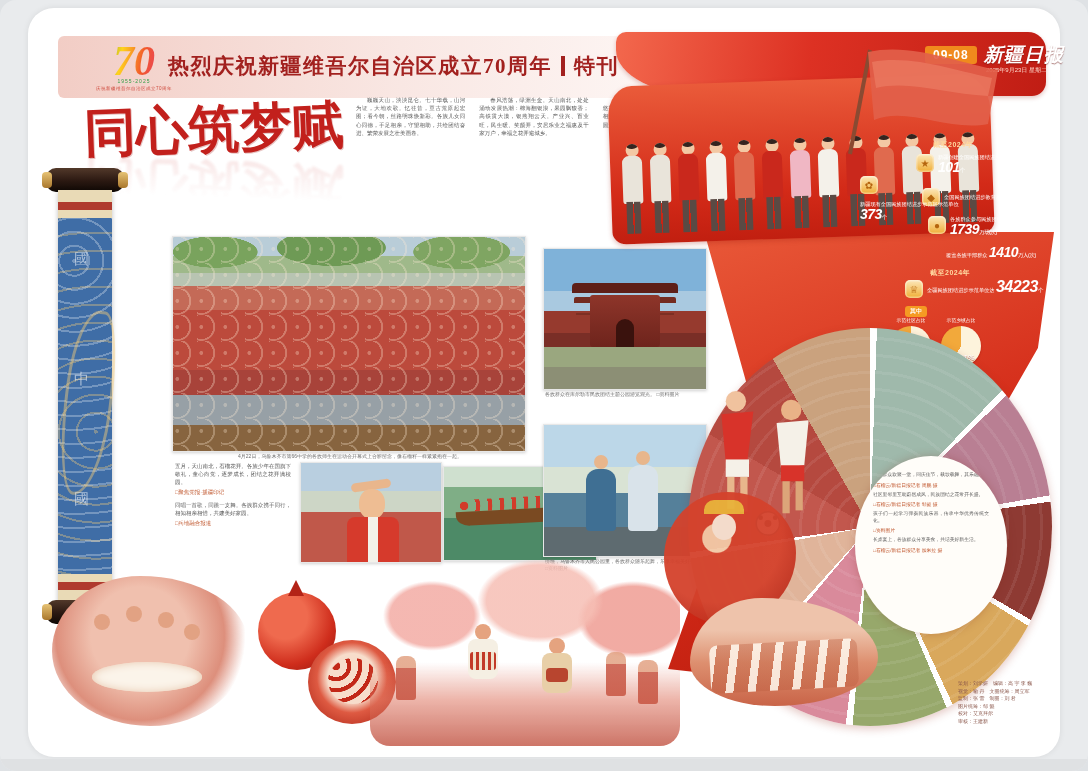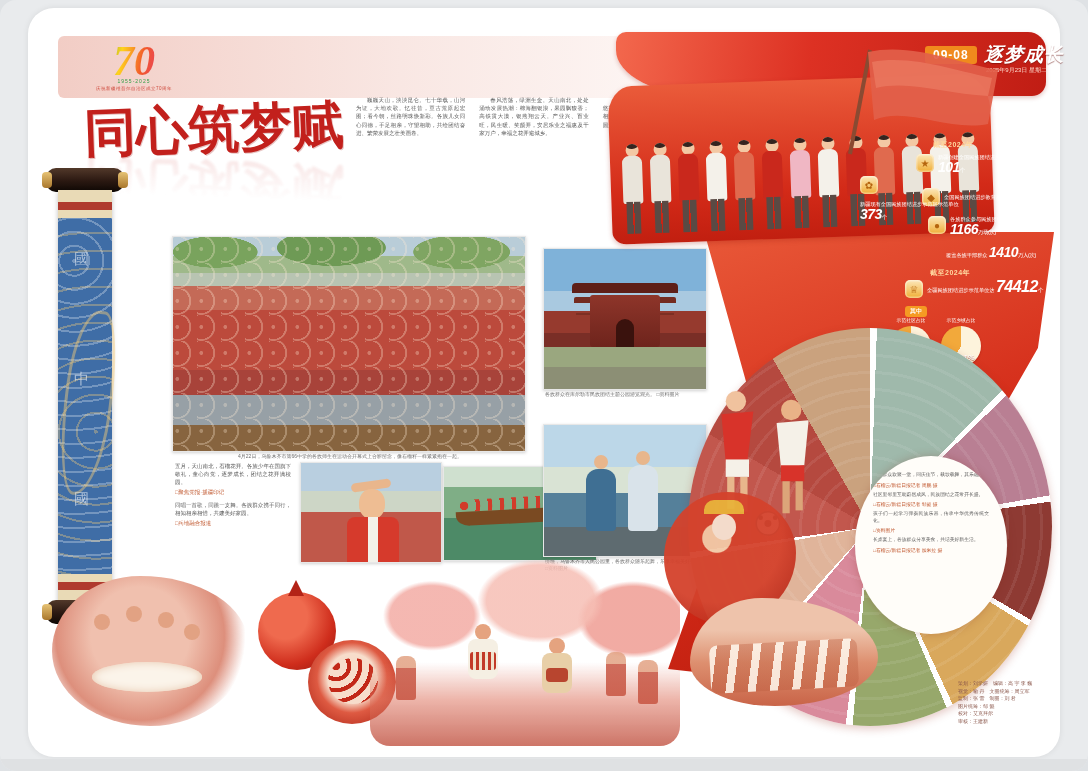--- a/index.html
+++ b/index.html
@@ -158,22 +158,27 @@
 <div id="stage">
   <div id="page" class="abs"></div>
 
   <div id="header-band" class="abs"></div>
   <div id="red-banner" class="abs"></div>
   <div id="logo70" class="abs">
     <div class="n">70</div>
     <div class="y">1955-2025</div>
     <div class="c">庆祝新疆维吾尔自治区成立70周年</div>
   </div>
+  <div id="head-title" class="abs">
+    <span>热烈庆祝新疆维吾尔自治区成立70周年</span>
+    <span class="bar"></span>
+    <span>特刊</span>
+  </div>
   <div id="edition-badge" class="abs">09-08</div>
-  <div id="masthead" class="abs">逐梦成长</div>
+  <div id="masthead" class="abs">新疆日报</div>
   <div id="dateline" class="abs">2025年9月23日 星期二</div>
 
   <div id="calli" class="abs">同心筑梦赋</div>
   <div id="calli-reflect" class="abs">同心筑梦赋</div>
 
   <div id="scroll" class="abs">
     <div class="roller" id="roller-top"></div>
     <div id="scroll-body">
       <div class="pat"></div>
       <div class="dragon"></div>
@@ -347,21 +352,21 @@
     <div class="stat-icon">◆</div>
     <div class="stat-text">
       <span>全国民族团结进步教育基地</span>
       <span class="stat-num"><span>14</span><span class="unit">个</span></span>
     </div>
   </div>
   <div class="stat-row abs" style="left:928px;top:216px;">
     <div class="stat-icon">●</div>
     <div class="stat-text">
       <span>各族群众参与民族团结联谊活动</span>
-      <span class="stat-num"><span>1166</span><span class="unit">万场(次)</span></span>
+      <span class="stat-num"><span>1739</span><span class="unit">万场(次)</span></span>
     </div>
   </div>
   <div class="stat-row abs" style="left:946px;top:246px;">
     <div class="stat-text">
       <span>覆盖各族干部群众</span>
       <span class="stat-num"><span>1410</span><span class="unit">万人(次)</span></span>
     </div>
   </div>
 
   <div class="stat-row abs" style="left:860px;top:176px;width:110px;flex-direction:column;align-items:flex-start;">
@@ -370,21 +375,21 @@
       <span>新疆现有全国民族团结进步示范区示范单位</span>
       <span class="stat-num"><span>373</span><span class="unit">个</span></span>
     </div>
   </div>
 
   <div class="asof abs" style="left:930px;top:268px;">截至2024年</div>
   <div class="stat-row abs" style="left:905px;top:280px;width:140px;">
     <div class="stat-icon">♕</div>
     <div class="stat-text">
       <span>全疆民族团结进步示范单位达</span>
-      <span class="stat-num" style="font-size:16px;"><span>74412</span><span class="unit">个</span></span>
+      <span class="stat-num" style="font-size:16px;"><span>34223</span><span class="unit">个</span></span>
     </div>
   </div>
   <div class="qizhong abs" style="left:905px;top:306px;">其中</div>
   <div class="donut-wrap abs" style="left:888px;top:318px;">
     <div class="donut-label">示范社区占比</div>
     <div class="donut" style="background: conic-gradient(rgb(253, 243, 220) 0deg, rgb(253, 243, 220) 39.89%, rgb(242, 169, 59) 39.89%, rgb(242, 169, 59) 100%);">
       <div class="pct">39.89%</div>
     </div>
   </div>
   <div class="donut-wrap abs" style="left:938px;top:318px;">

